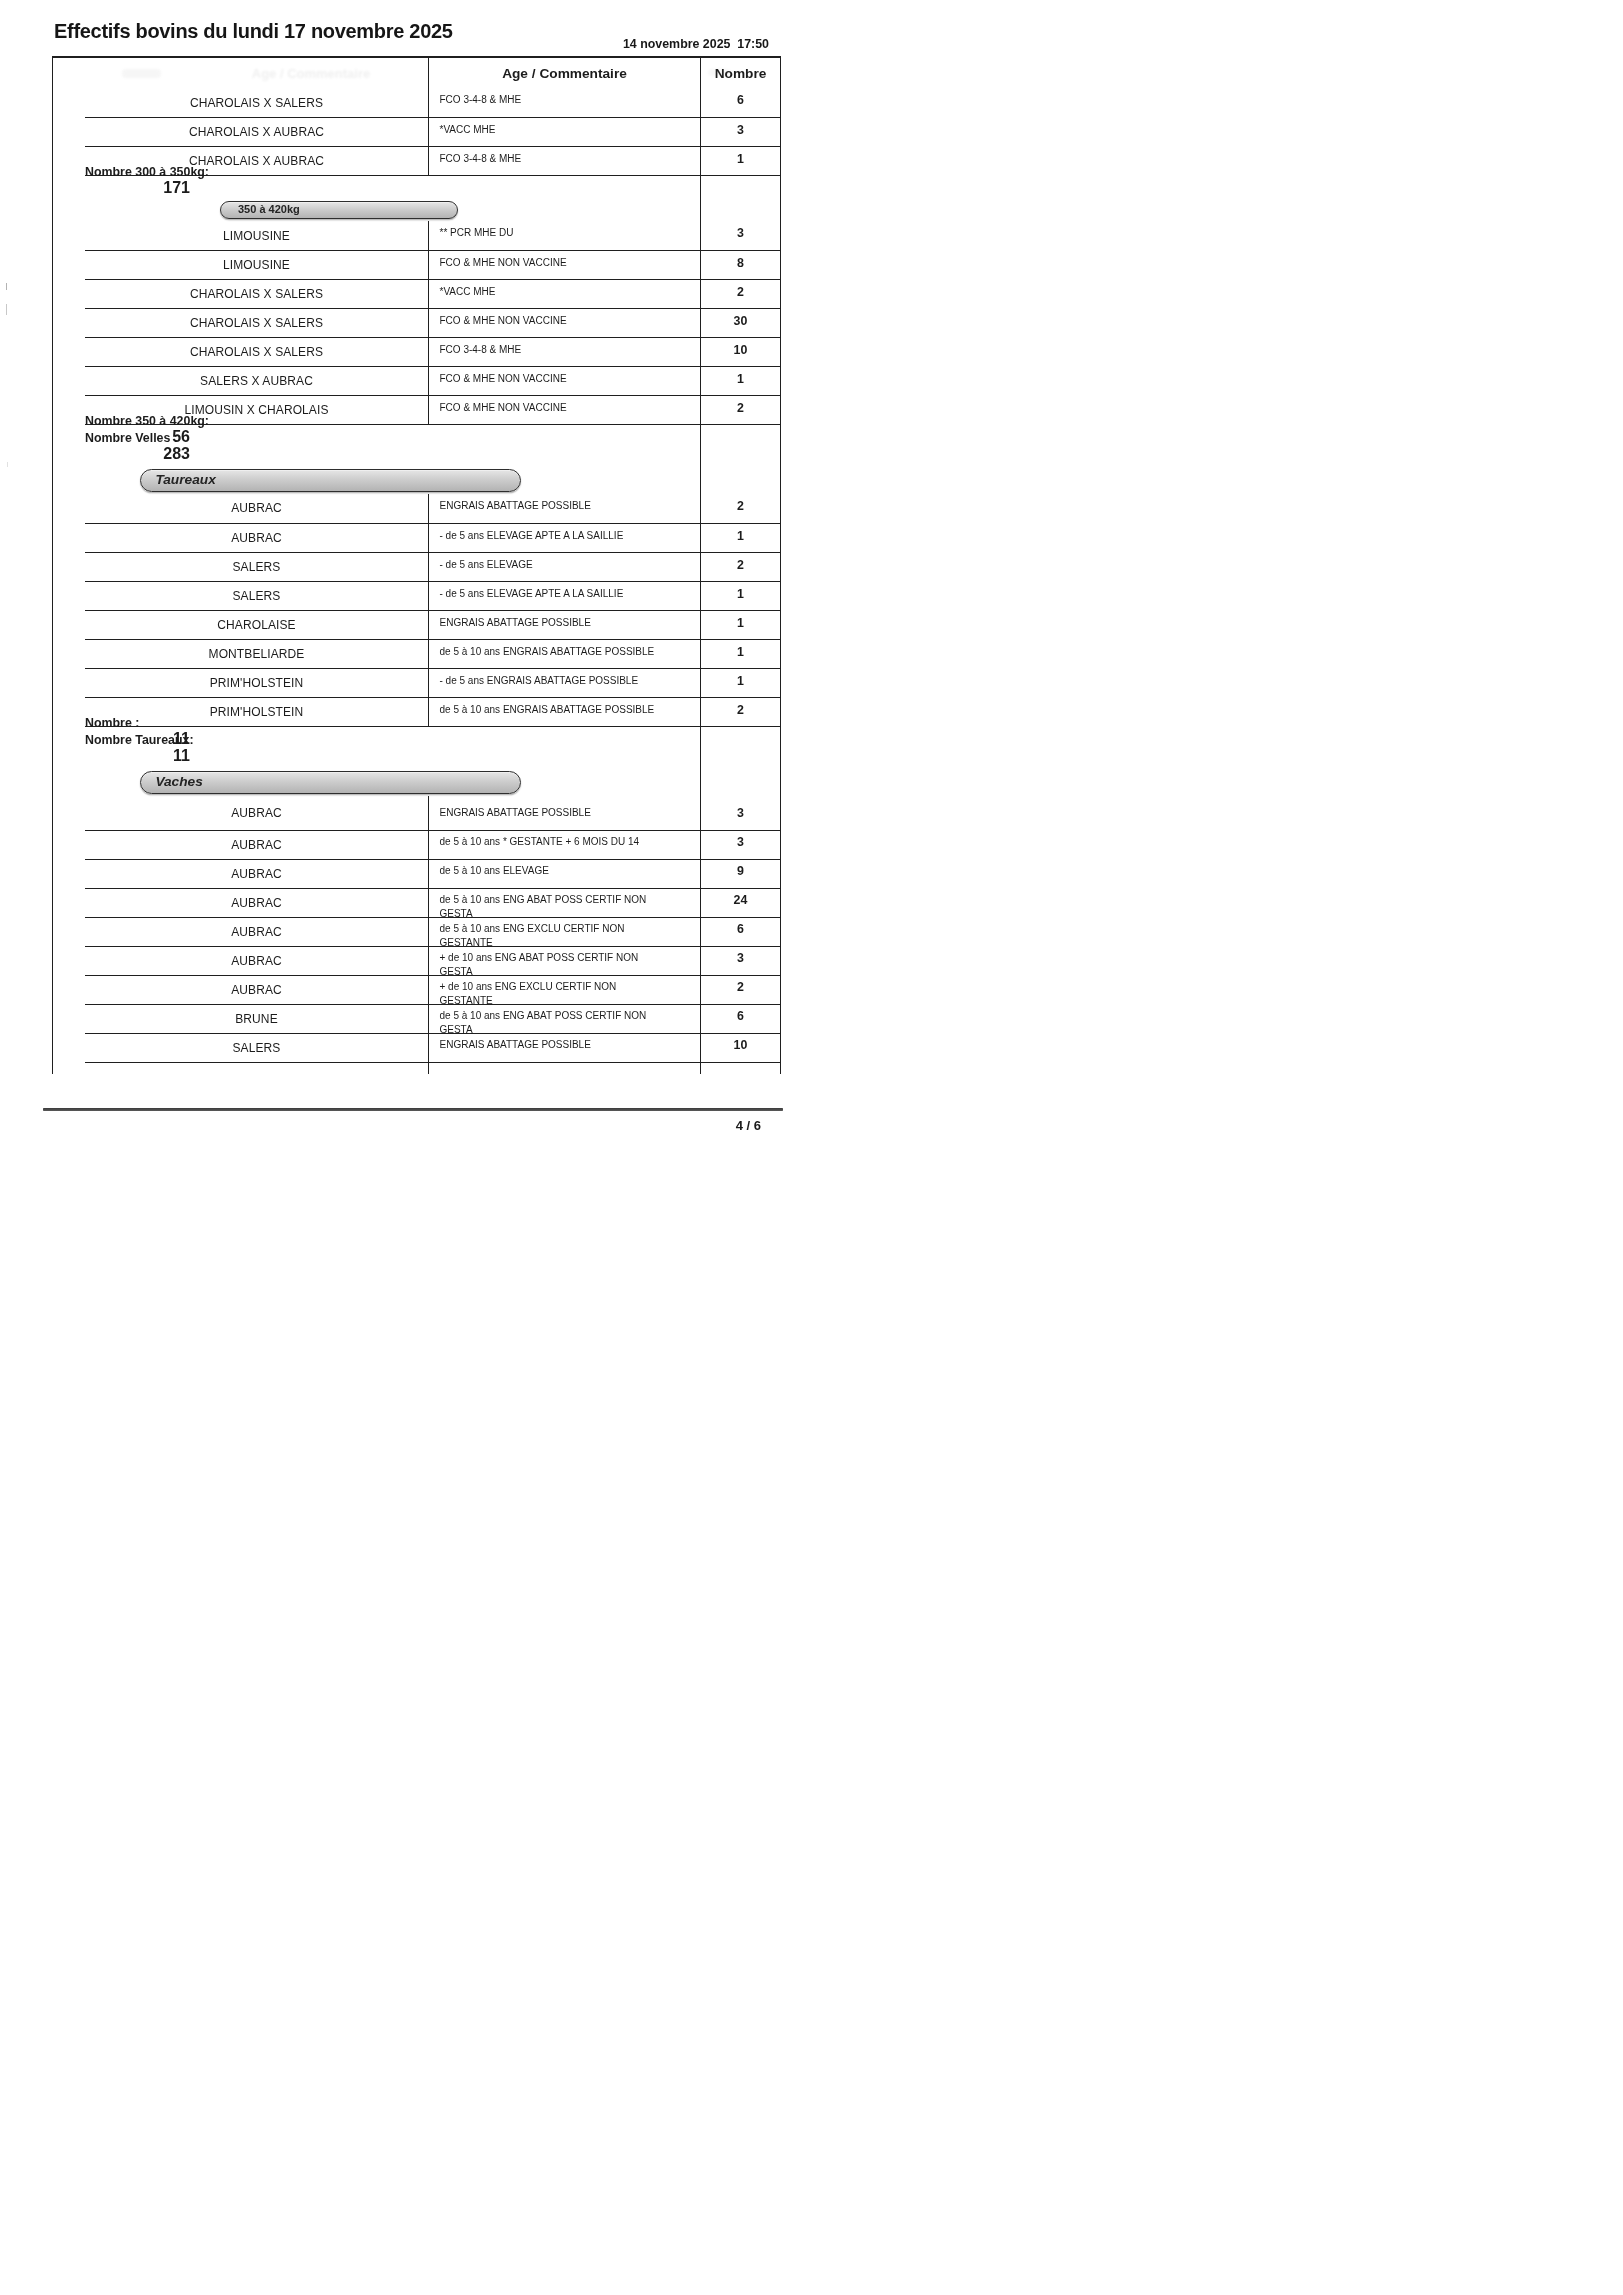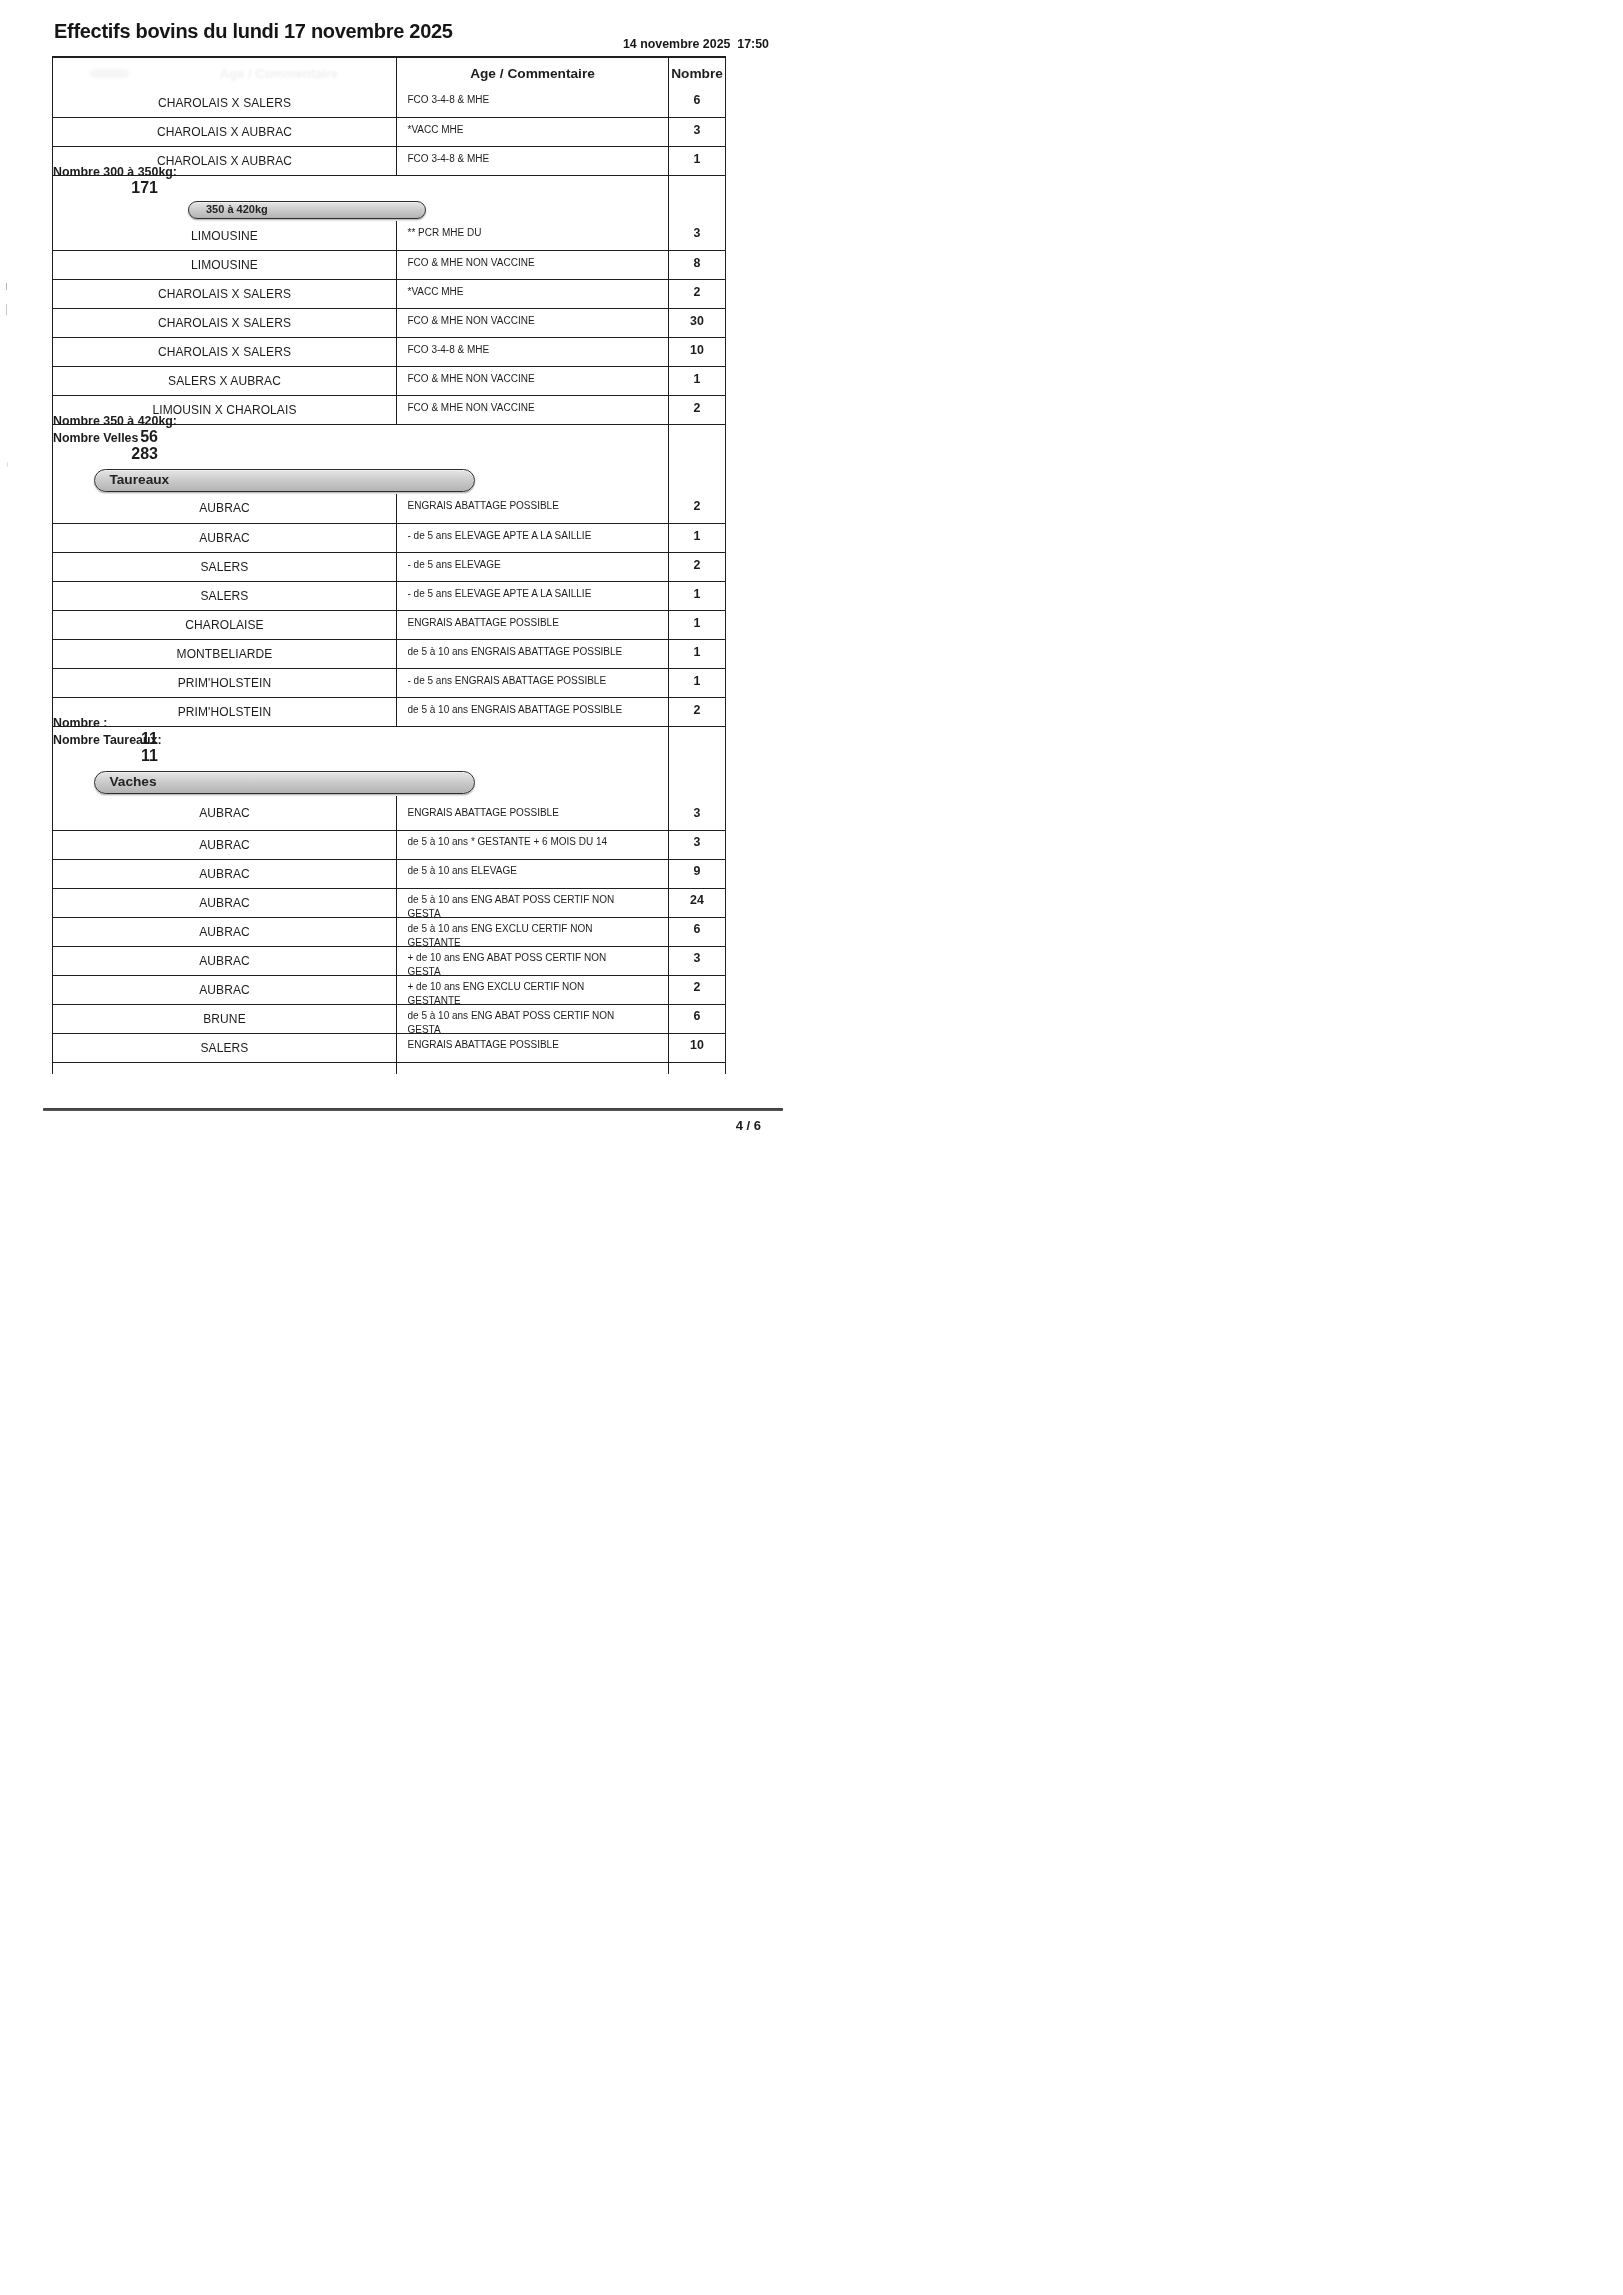--- a/index.html
+++ b/index.html
@@ -21,25 +21,26 @@
     position:absolute;left:54px;top:19.6px;
     font-size:20px;font-weight:bold;letter-spacing:-0.3px;
     color:#161616;white-space:pre;
   }
   .doc-datetime{
     position:absolute;right:43px;top:37px;
     font-size:12.4px;font-weight:bold;color:#181818;white-space:pre;
   }
   
   .btable{
-    position:absolute;left:52px;top:56px;width:674px;
+    position:absolute;left:52px;top:56px;width:729px;
     border-left:1.3px solid var(--line);
     border-right:1.3px solid var(--line);
     border-top:2px solid var(--line);
     box-sizing:border-box;
+    padding-left:32px;
   }
   .trow{
     display:grid;
     grid-template-columns:343px 272px 1fr;
     border-top:1.3px solid var(--line);
     box-sizing:border-box;
     position:relative;
   }
   .trow.flush{border-top:none;}
   .trow:first-child{border-top:none;}
@@ -89,22 +90,22 @@
   .prow .merged{padding-top:2px;padding-bottom:2px;}
   .pill{
     display:block;
     border:1.3px solid #2e2e2e;border-radius:654px;
     background:linear-gradient(180deg,#e6e6e6 0%,#cdcdcd 45%,#b3b3b3 100%);
     box-shadow:inset 0 0.7px 0 #f2f2f2, 0 1.3px 1.3px rgba(0,0,0,0.30);
     color:#242424;font-weight:bold;box-sizing:border-box;
   }
   .pill.small{height:17.7px;line-height:15px;width:238px;margin-left:135px;
     font-size:11px;padding-left:17px;}
-  .pill.large{height:23px;line-height:20px;width:381px;margin-left:41px;
-    font-size:13.7px;padding-left:14.4px;margin-top:1.3px;}
+  .pill.large{height:23px;line-height:20px;width:381px;margin-left:55px;
+    font-size:13.7px;padding-left:14.4px;margin-top:1.3px;font-style:italic;}
   
   .stubrow{height:11.8px;}
   
   .footer-rule{
     position:absolute;left:43px;top:1108px;width:740px;height:3.3px;
     background:linear-gradient(180deg,#3a3a3a,#5a5a5a);
     border-radius:0.7px;
   }
   .page-number{
     position:absolute;right:51px;top:1118px;

